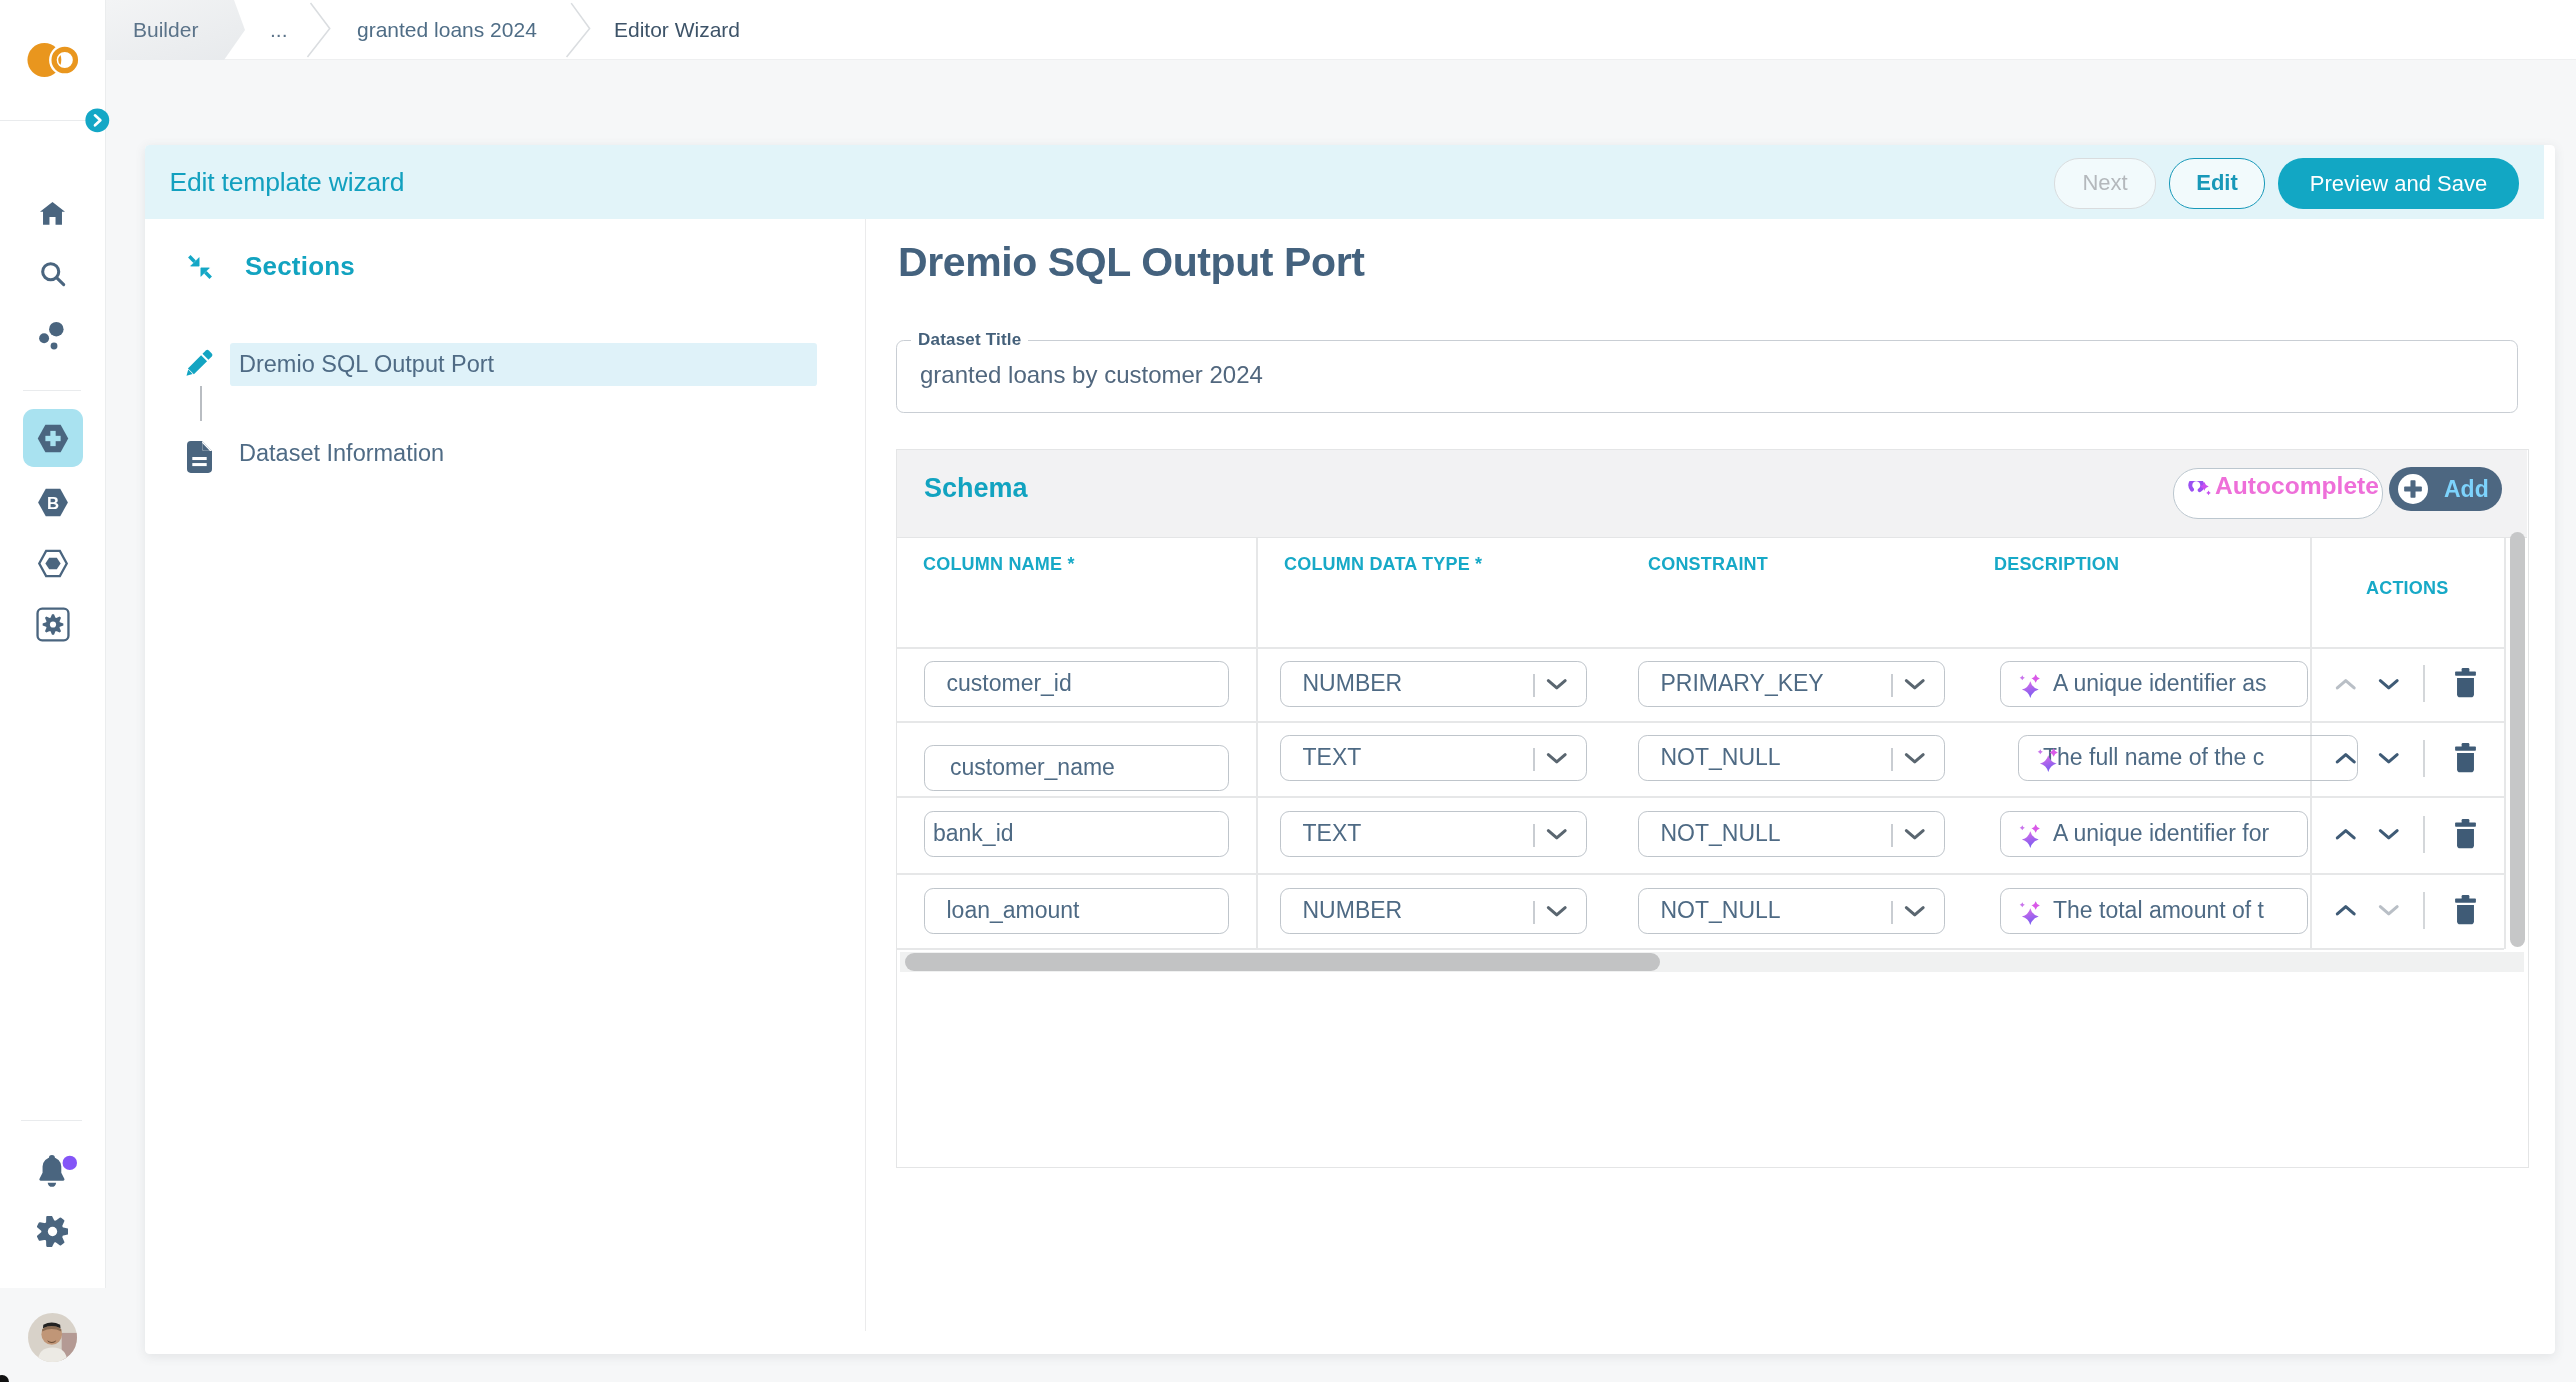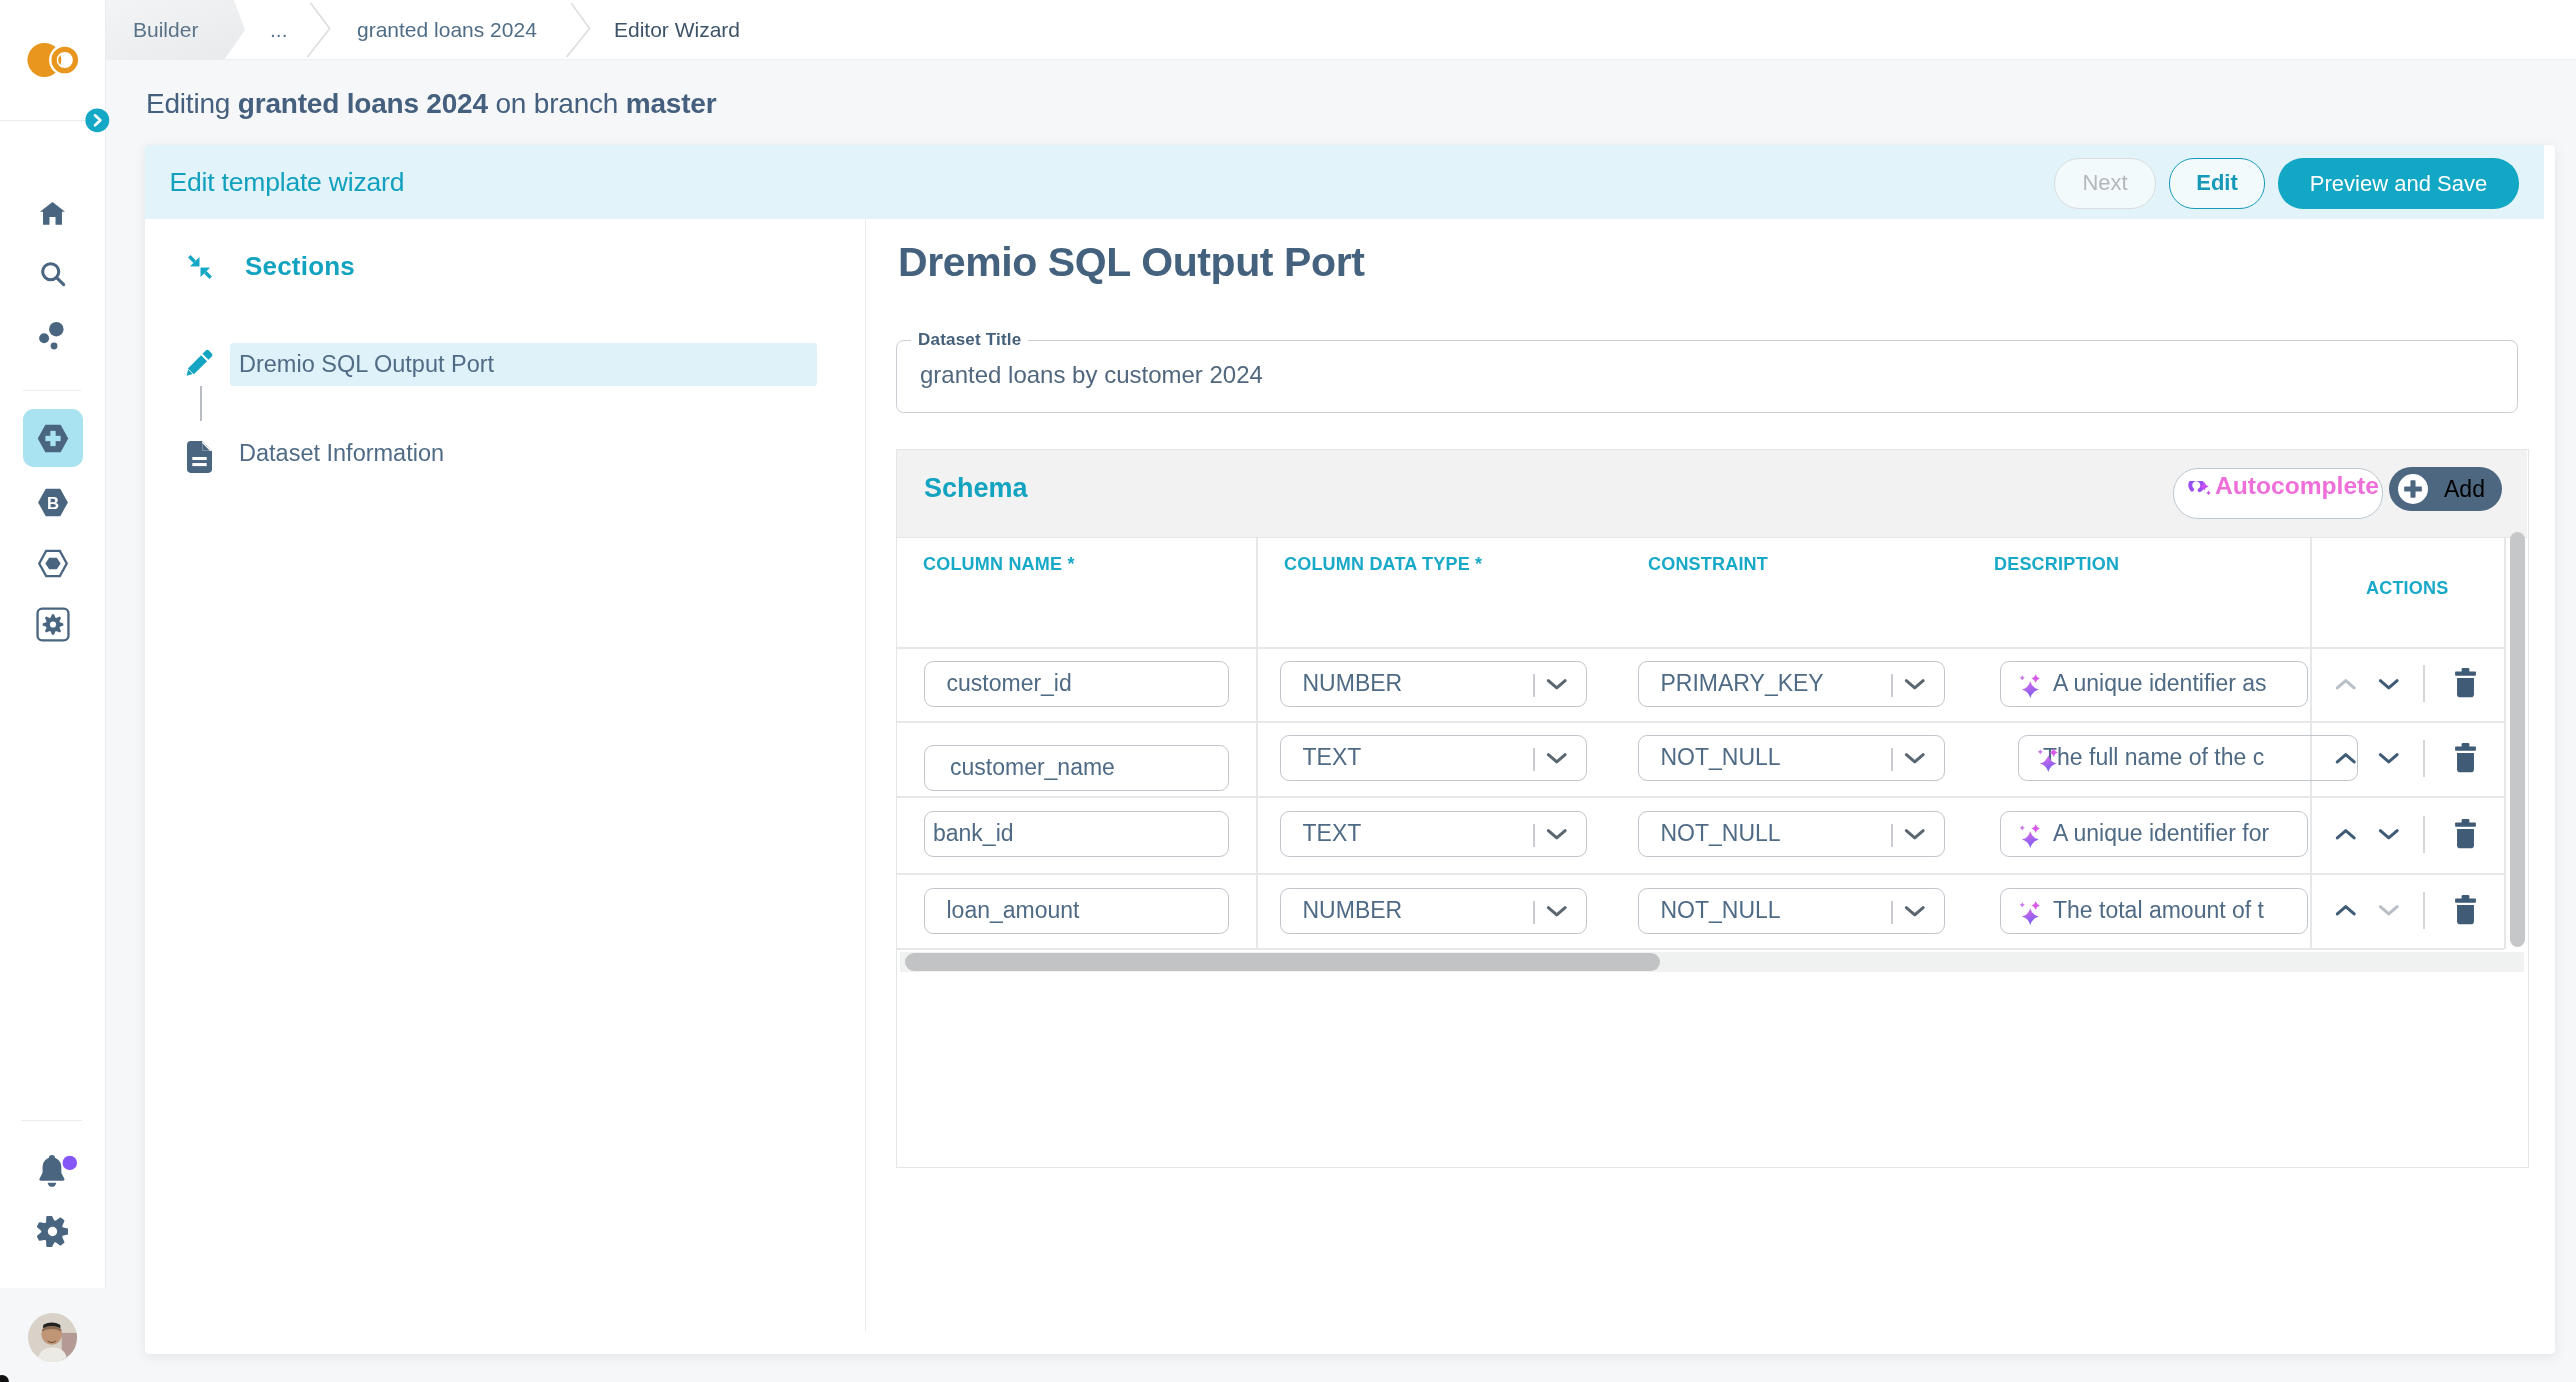--- a/index.html
+++ b/index.html
@@ -32,21 +32,21 @@
 #fieldset{position:absolute;left:751px;top:195px;width:1622px;height:73px;border:1.5px solid #c9ced4;border-radius:7.7px}
 #fslegend{position:absolute;left:766px;top:185px;background:#fff;padding:0 7px;font-size:17px;font-weight:bold;color:#44607a;letter-spacing:0.2px}
 #fsvalue{position:absolute;left:775px;top:195px;height:73px;line-height:70px;font-size:24px;color:#51677e}
 
 #schema{position:absolute;left:751px;top:304px;width:1633px;height:719px;border:1.5px solid #e4e5e6;background:#fff}
 #schead{position:absolute;left:0;top:0;width:1630px;height:88px;background:#f2f2f3;border-bottom:1.5px solid #e4e5e6}
 #schematxt{position:absolute;left:27px;top:0;height:77px;line-height:77px;font-size:27px;font-weight:bold;color:#12a3c0}
 #autocomplete{position:absolute;left:1276px;top:17.7px;width:210px;height:51px;border:1.5px solid #bcc7cf;border-radius:25px;background:#fff}
 #actxt{position:absolute;left:41px;top:-7px;height:48px;line-height:48px;font-size:24.6px;font-weight:bold;color:#ee6fd9}
 #addbtn{position:absolute;left:1492px;top:17px;width:113px;height:44px;border-radius:22px;background:#4d6781}
-#addtxt{position:absolute;left:55px;top:0;height:44px;line-height:44px;font-size:23px;font-weight:normal;color:#000000}
+#addtxt{position:absolute;left:55px;top:0;height:44px;line-height:44px;font-size:23px;font-weight:bold;color:#7dd3fc}
 .thead{position:absolute;top:88px;height:109px;font-size:18px;font-weight:bold;color:#17a9c7;letter-spacing:0.2px}
 .vline{position:absolute;width:1.5px;background:#e6e7e8}
 .hline{position:absolute;left:0;width:1607px;height:1.5px;background:#e6e7e8}
 .cellin{position:absolute;height:46px;border:1.5px solid #bfc5cb;border-radius:9.2px;font-size:23px;color:#4e6a84;line-height:43px;white-space:nowrap;overflow:hidden}
 .selsep{position:absolute;top:11.5px;width:1.5px;height:23px;background:#c9cdd2}
 
 #hscroll{position:absolute;left:3.1px;top:502px;width:1624px;height:20px;background:#f0f1f1}
 #hthumb{position:absolute;left:5.4px;top:0.8px;width:755px;height:18.5px;border-radius:9.2px;background:#c2c3c4}
 #vthumb{position:absolute;left:1613px;top:82px;width:14.6px;height:415px;border-radius:7.7px;background:#c6c7c8}
 </style></head><body>
@@ -140,21 +140,20 @@
           <path d="M25 35.5 q6 4.5 12 0 l-1.5 2.5 q-4.5 2.5 -9 0 Z" fill="#6d4f39"></path>
         </g>
       </svg>
 </div>
 <div class="abs" style="left:-4.6px;top:1375px;width:14px;height:14px;border-radius:50%;background:#111"></div>
 
 <svg class="abs" style="left:85px;top:108px" width="24.6" height="24.6" viewBox="0 0 32 32">
       <circle cx="16" cy="16" r="15.5" fill="#14a7c6"></circle>
       <path d="M13 9.5 L20 16 L13 22.5" fill="none" stroke="#fff" stroke-width="3.5" stroke-linecap="round" stroke-linejoin="round"></path>
     </svg>
-<div id="heading">Editing <b>granted loans 2024</b> on branch <b>master</b></div>
 
 <div id="card">
   <div id="cyanbar"></div>
   <div id="etw">Edit template wizard</div>
   <div class="pill" id="btnback">Next</div>
   <div class="pill" id="btnnext">Edit</div>
   <div class="pill" id="btnprev">Preview and Save</div>
   <div id="lpanel"></div>
 
   <svg class="abs" style="left:42px;top:109px" width="26" height="26" viewBox="0 0 34 34">

